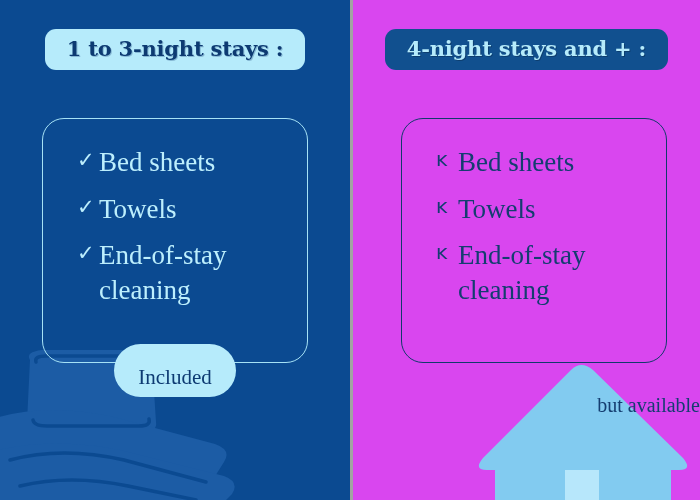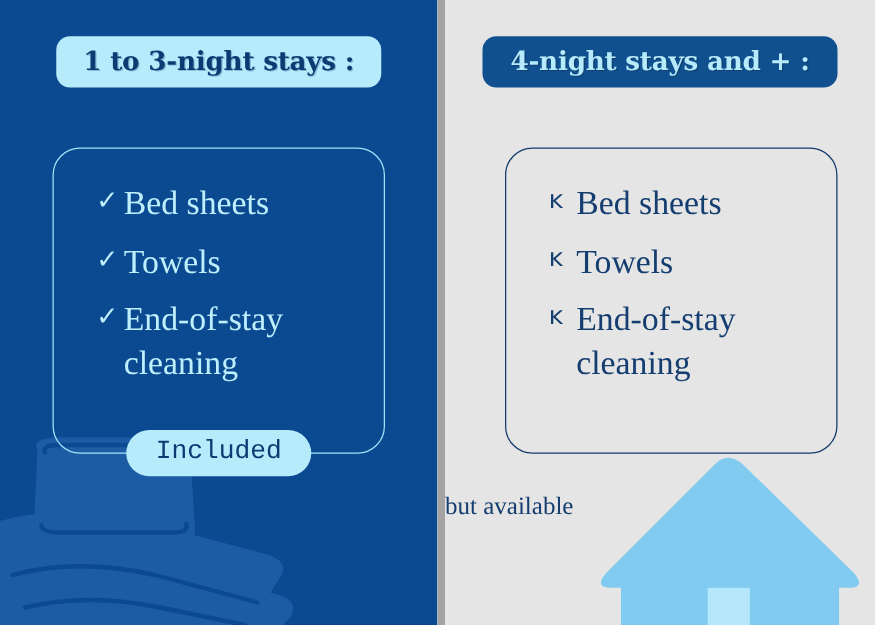--- a/index.html
+++ b/index.html
@@ -27,22 +27,22 @@
     height: 500px;
     overflow: hidden;
     box-sizing: border-box;
   }
 
   .panel-left {
     background: #0b4a91;
   }
 
   .panel-right {
-    background: #e5e5e5;
-    border-left: 6px solid #a3a3a3;
+    background: #d946ef;
+    border-left: 3px solid #a3a3a3;
   }
 
   
   .art-layer {
     position: absolute;
     left: 0;
     bottom: 0;
     width: 100%;
     height: 160px;
     pointer-events: none;
@@ -140,43 +140,42 @@
     position: absolute;
     top: 344px;
     left: 0;
     width: 100%;
     display: flex;
     justify-content: center;
     z-index: 5;
   }
   .pill {
     display: inline-block;
-    padding: 6px 24px 8px;
+    padding: 22px 24px 8px;
     border-radius: 999px;
     font-size: 21px;
     line-height: 1.1;
     white-space: nowrap;
-    font-family: Liberation Mono, monospace;
   }
   .pill-included {
     background: #b6ebfb;
     color: #0d3a72;
   }
   .pill-not-included {
     background: #11508f;
     color: #cdf2fd;
   }
 
   
   .footnote {
     position: absolute;
     top: 392px;
     left: 0;
     width: 100%;
-    text-align: left;
+    text-align: right;
     color: #143d70;
     font-size: 20px;
     line-height: 1.32;
     z-index: 5;
   }
   .footnote span { display: block; }
 </style>
 </head>
 <body>
 

